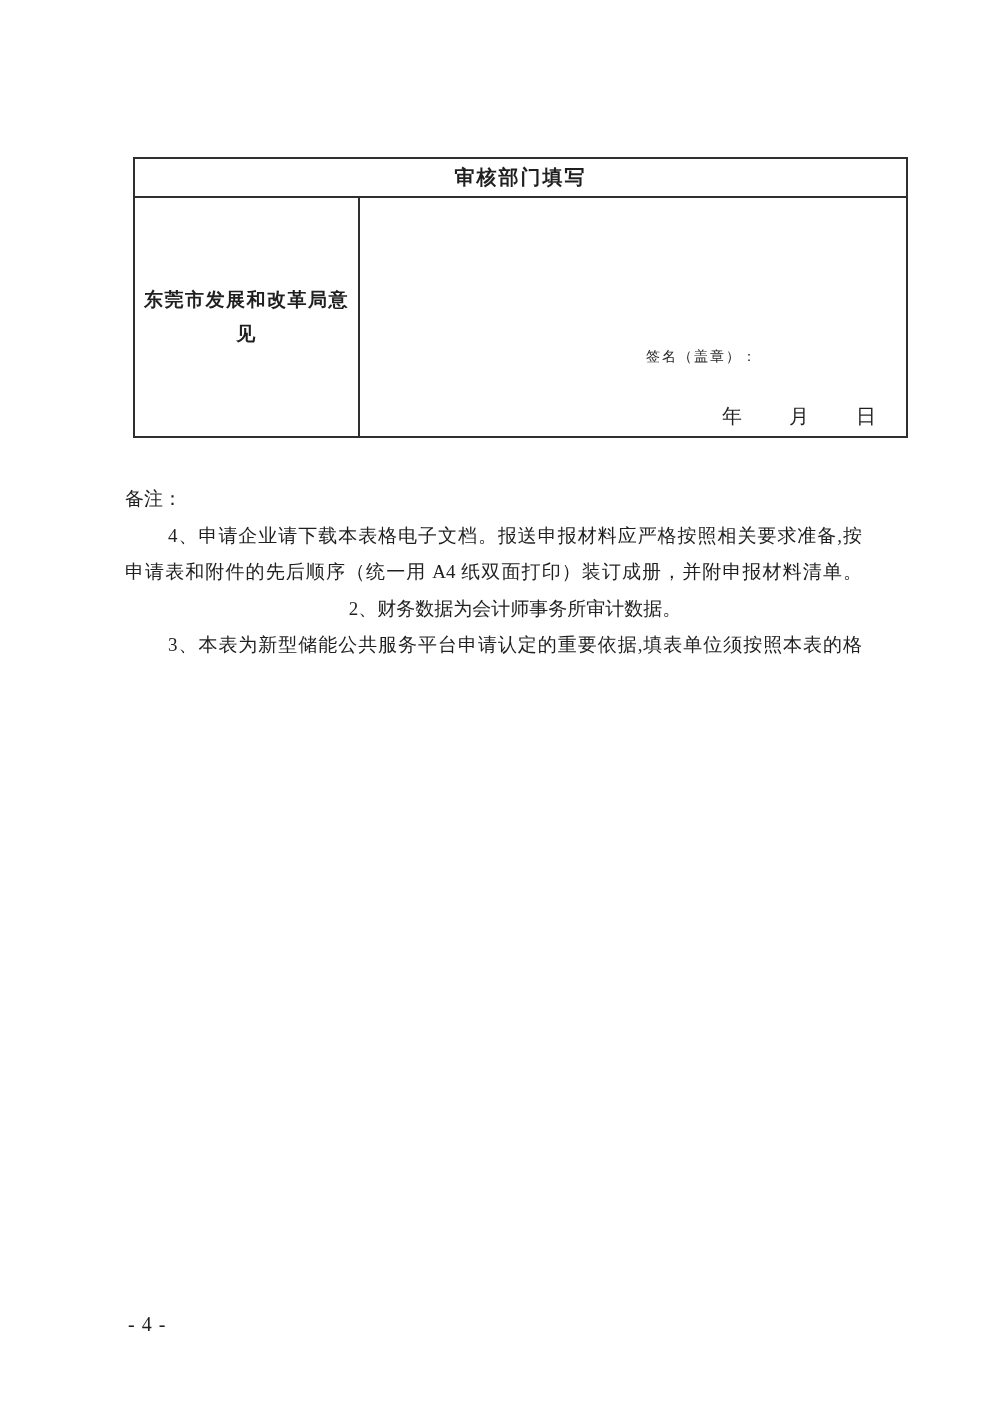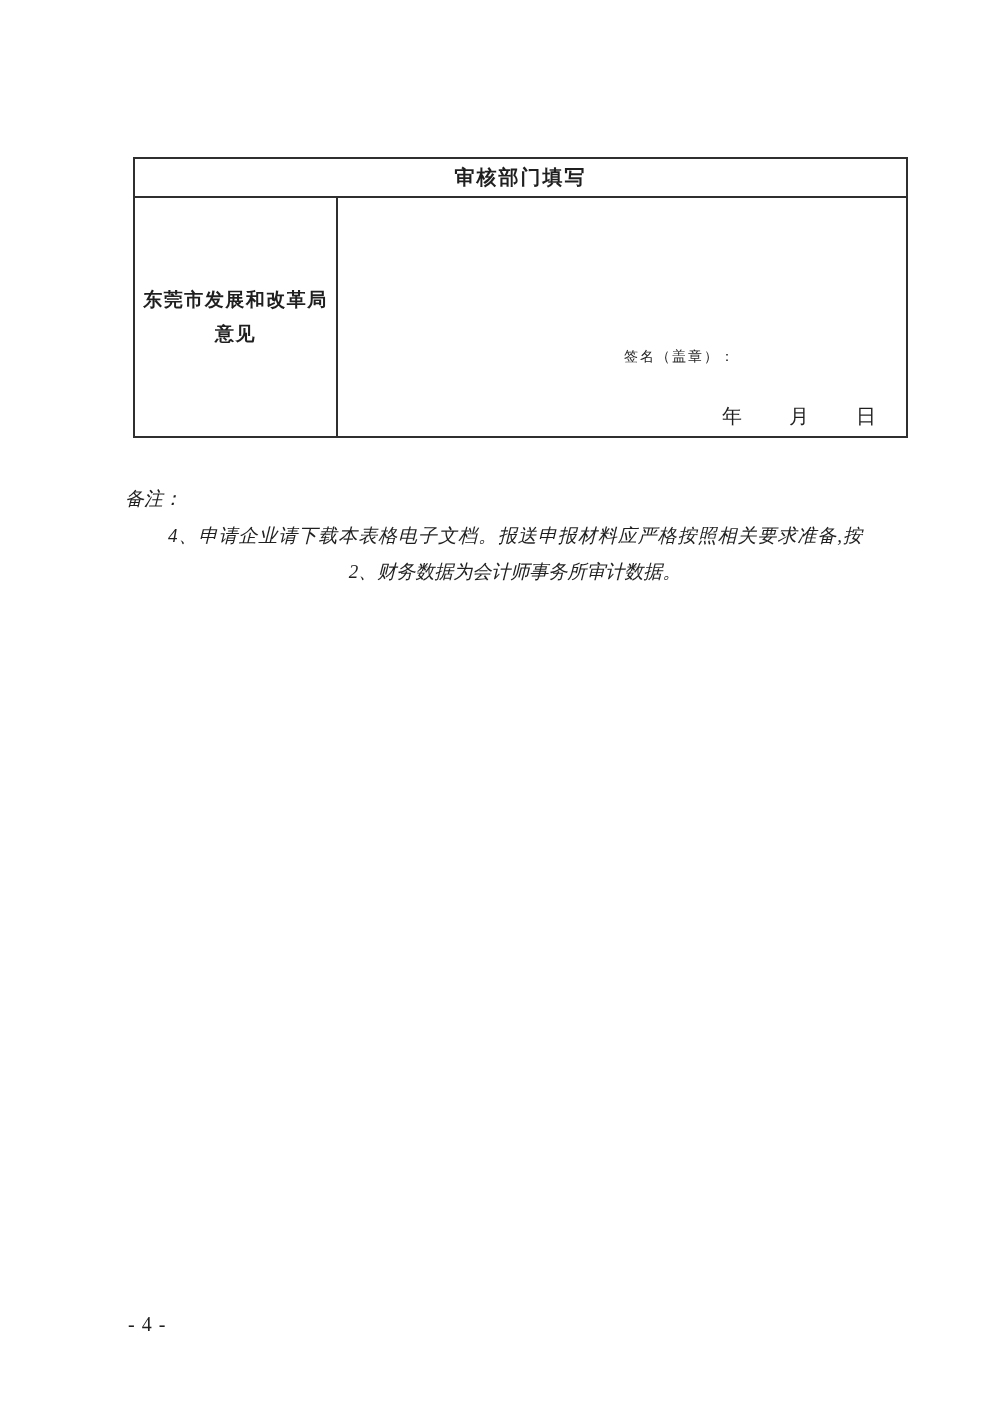--- a/index.html
+++ b/index.html
@@ -29,21 +29,21 @@
     border-bottom: 2px solid #2f2f2f;
     display: flex;
     align-items: center;
     justify-content: center;
     font-weight: bold;
     font-size: 20px;
     letter-spacing: 2px;
   }
   .t-body { display: flex; height: 238px; }
   .t-left {
-    width: 203px;
+    width: 225px;
     box-sizing: border-box;
     border-right: 2px solid #2f2f2f;
     display: flex;
     align-items: center;
     justify-content: center;
     text-align: center;
     padding: 0 6px;
     font-weight: bold;
     font-size: 19px;
     letter-spacing: 1.5px;
@@ -68,21 +68,20 @@
   }
 
   
   .notes {
     position: absolute;
     left: 125px;
     top: 481px;
     width: 737px;
     font-size: 19px;
     line-height: 36.5px;
-    font-style: italic;
   }
   .notes .line { min-height: 36.5px; }
   .ind { padding-left: 43px; text-align: center; }
   .j { text-align: justify; text-align-last: justify; }
 
   
   .page-num {
     position: absolute;
     left: 128px;
     top: 1313px;
@@ -110,18 +109,20 @@
           <span>月</span>
           <span>日</span>
         </div>
       </div>
     </div>
   </div>
 
   <div class="notes">
     <div class="line">备注：</div>
     <div class="line ind j">4、申请企业请下载本表格电子文档。报送申报材料应严格按照相关要求准备,按</div>
+    <div class="line j">申请表和附件的先后顺序（统一用 A4 纸双面打印）装订成册，并附申报材料清单。</div>
     <div class="line ind">2、财务数据为会计师事务所审计数据。</div>
+    <div class="line ind j">3、本表为新型储能公共服务平台申请认定的重要依据,填表单位须按照本表的格</div>
   </div>
 
   <div class="page-num">- 4 -</div>
 
 </div>
 
 </body></html>

